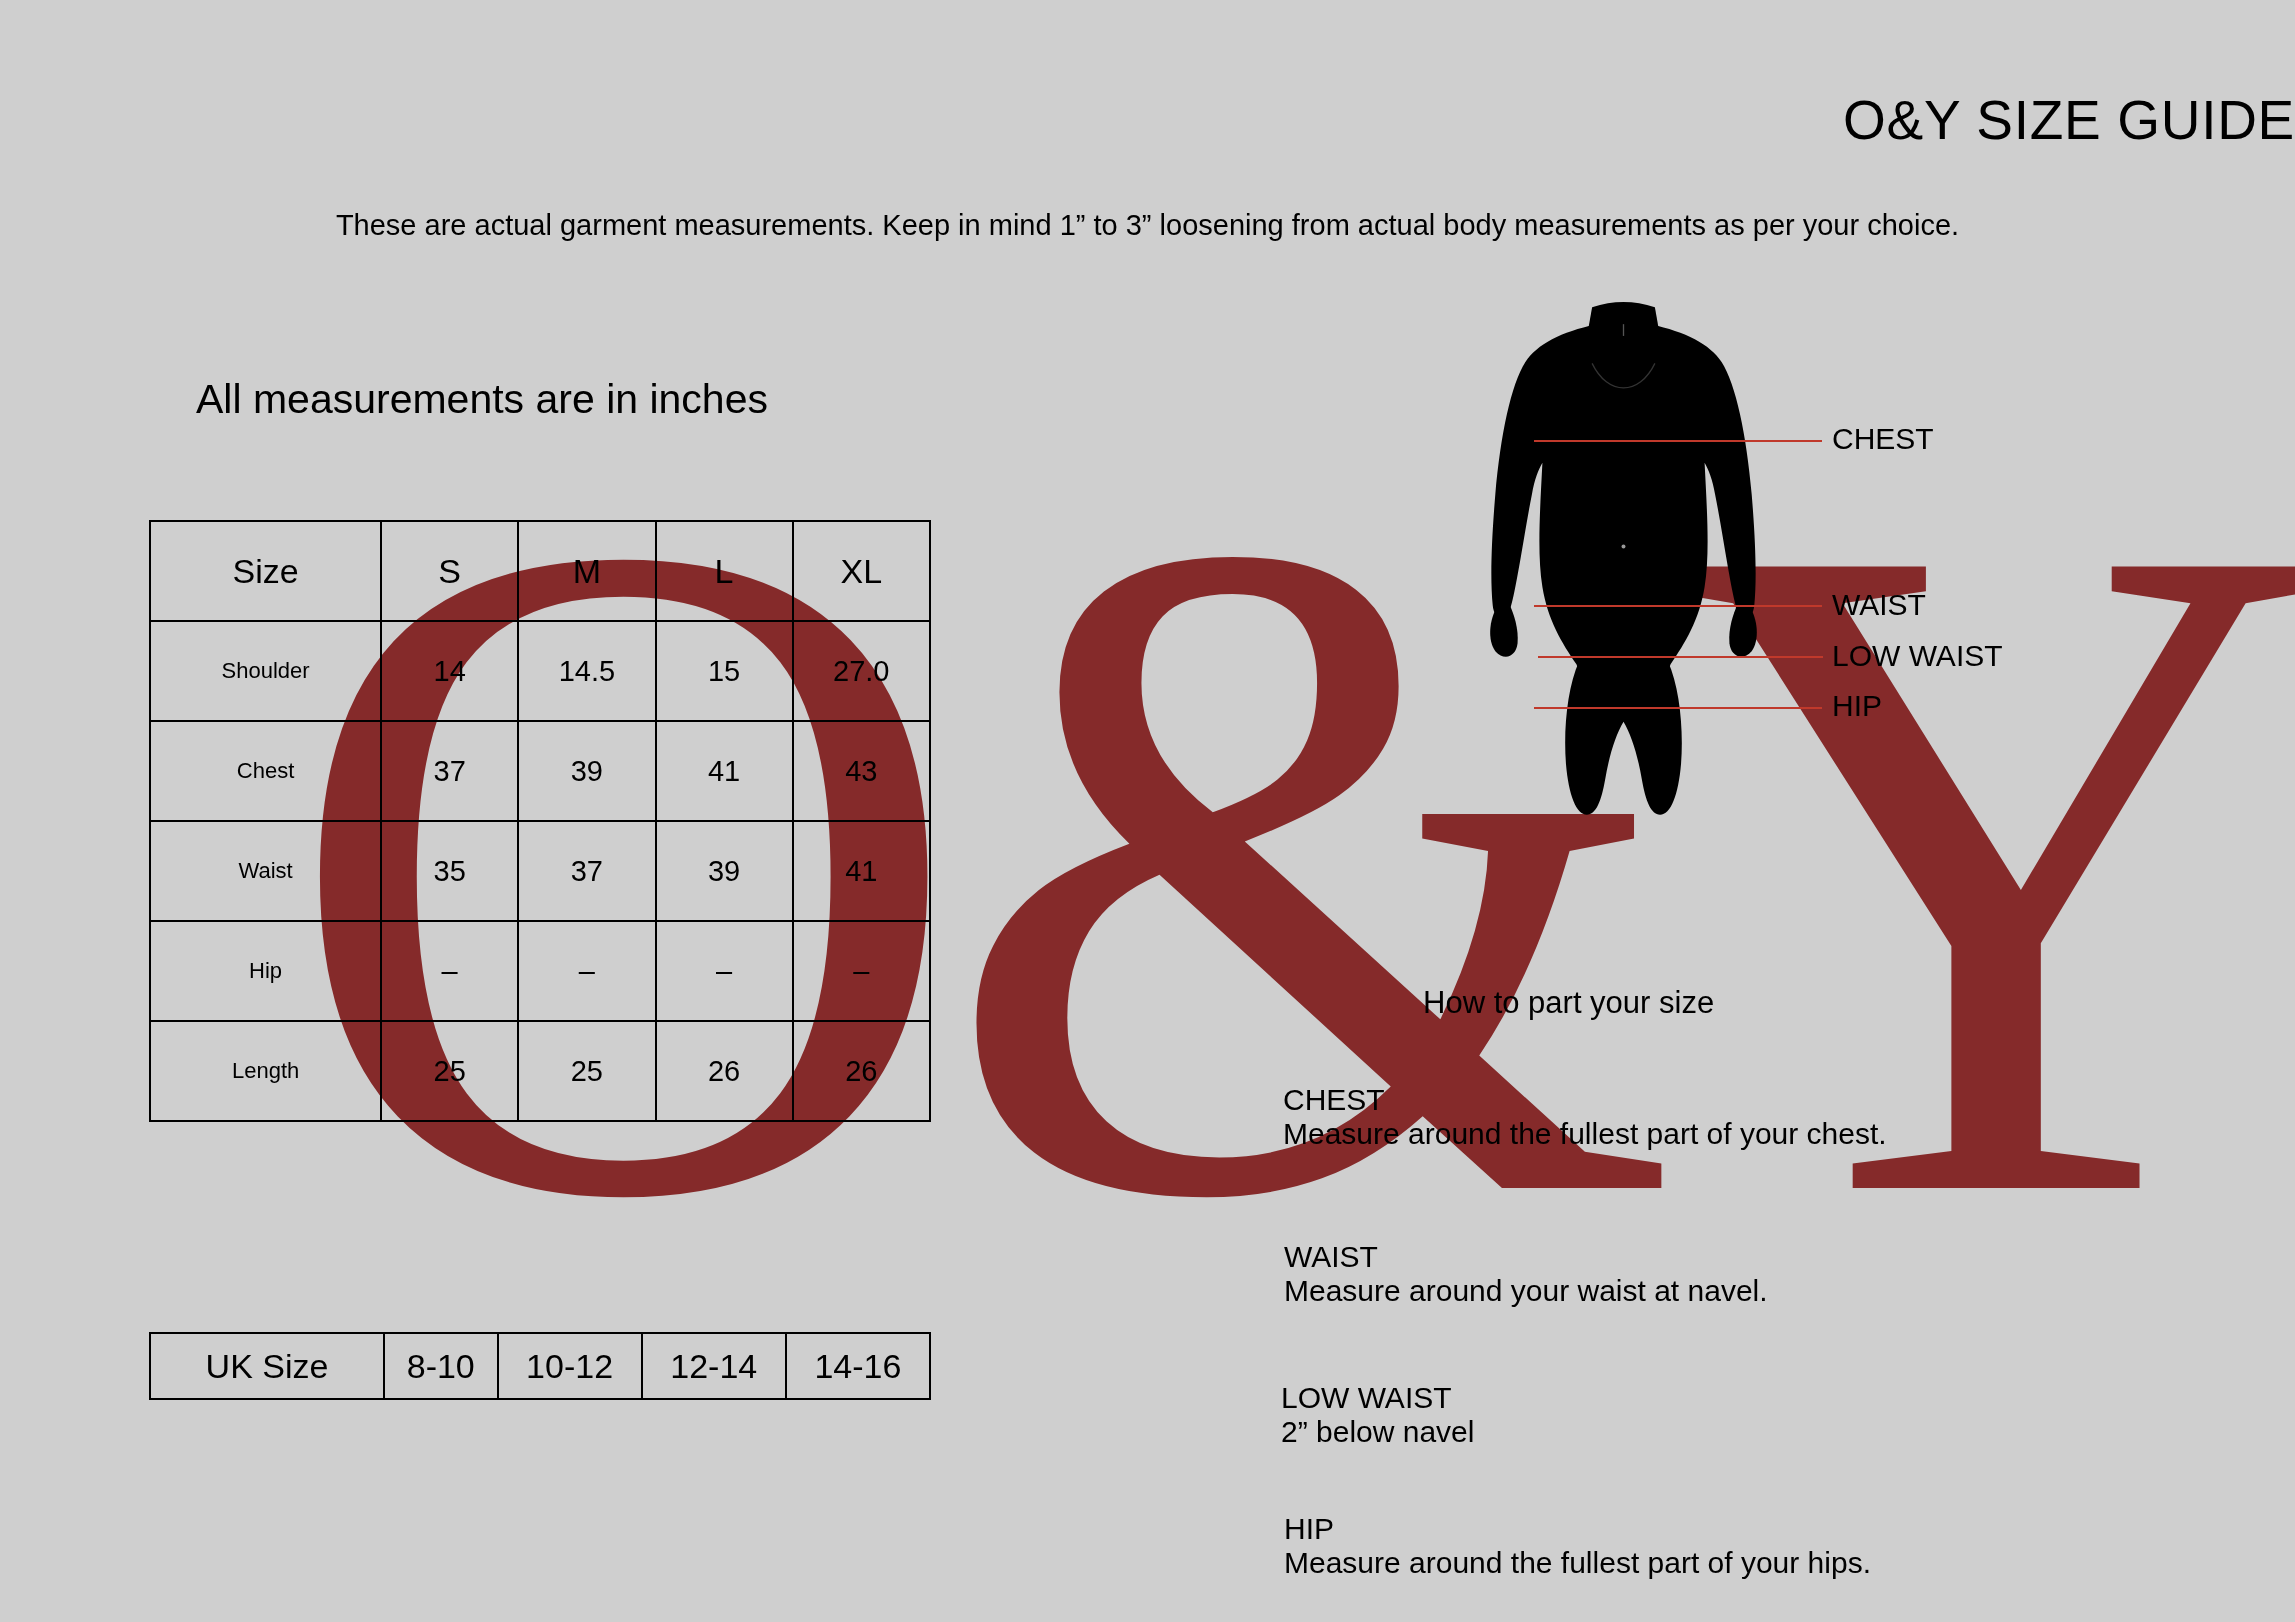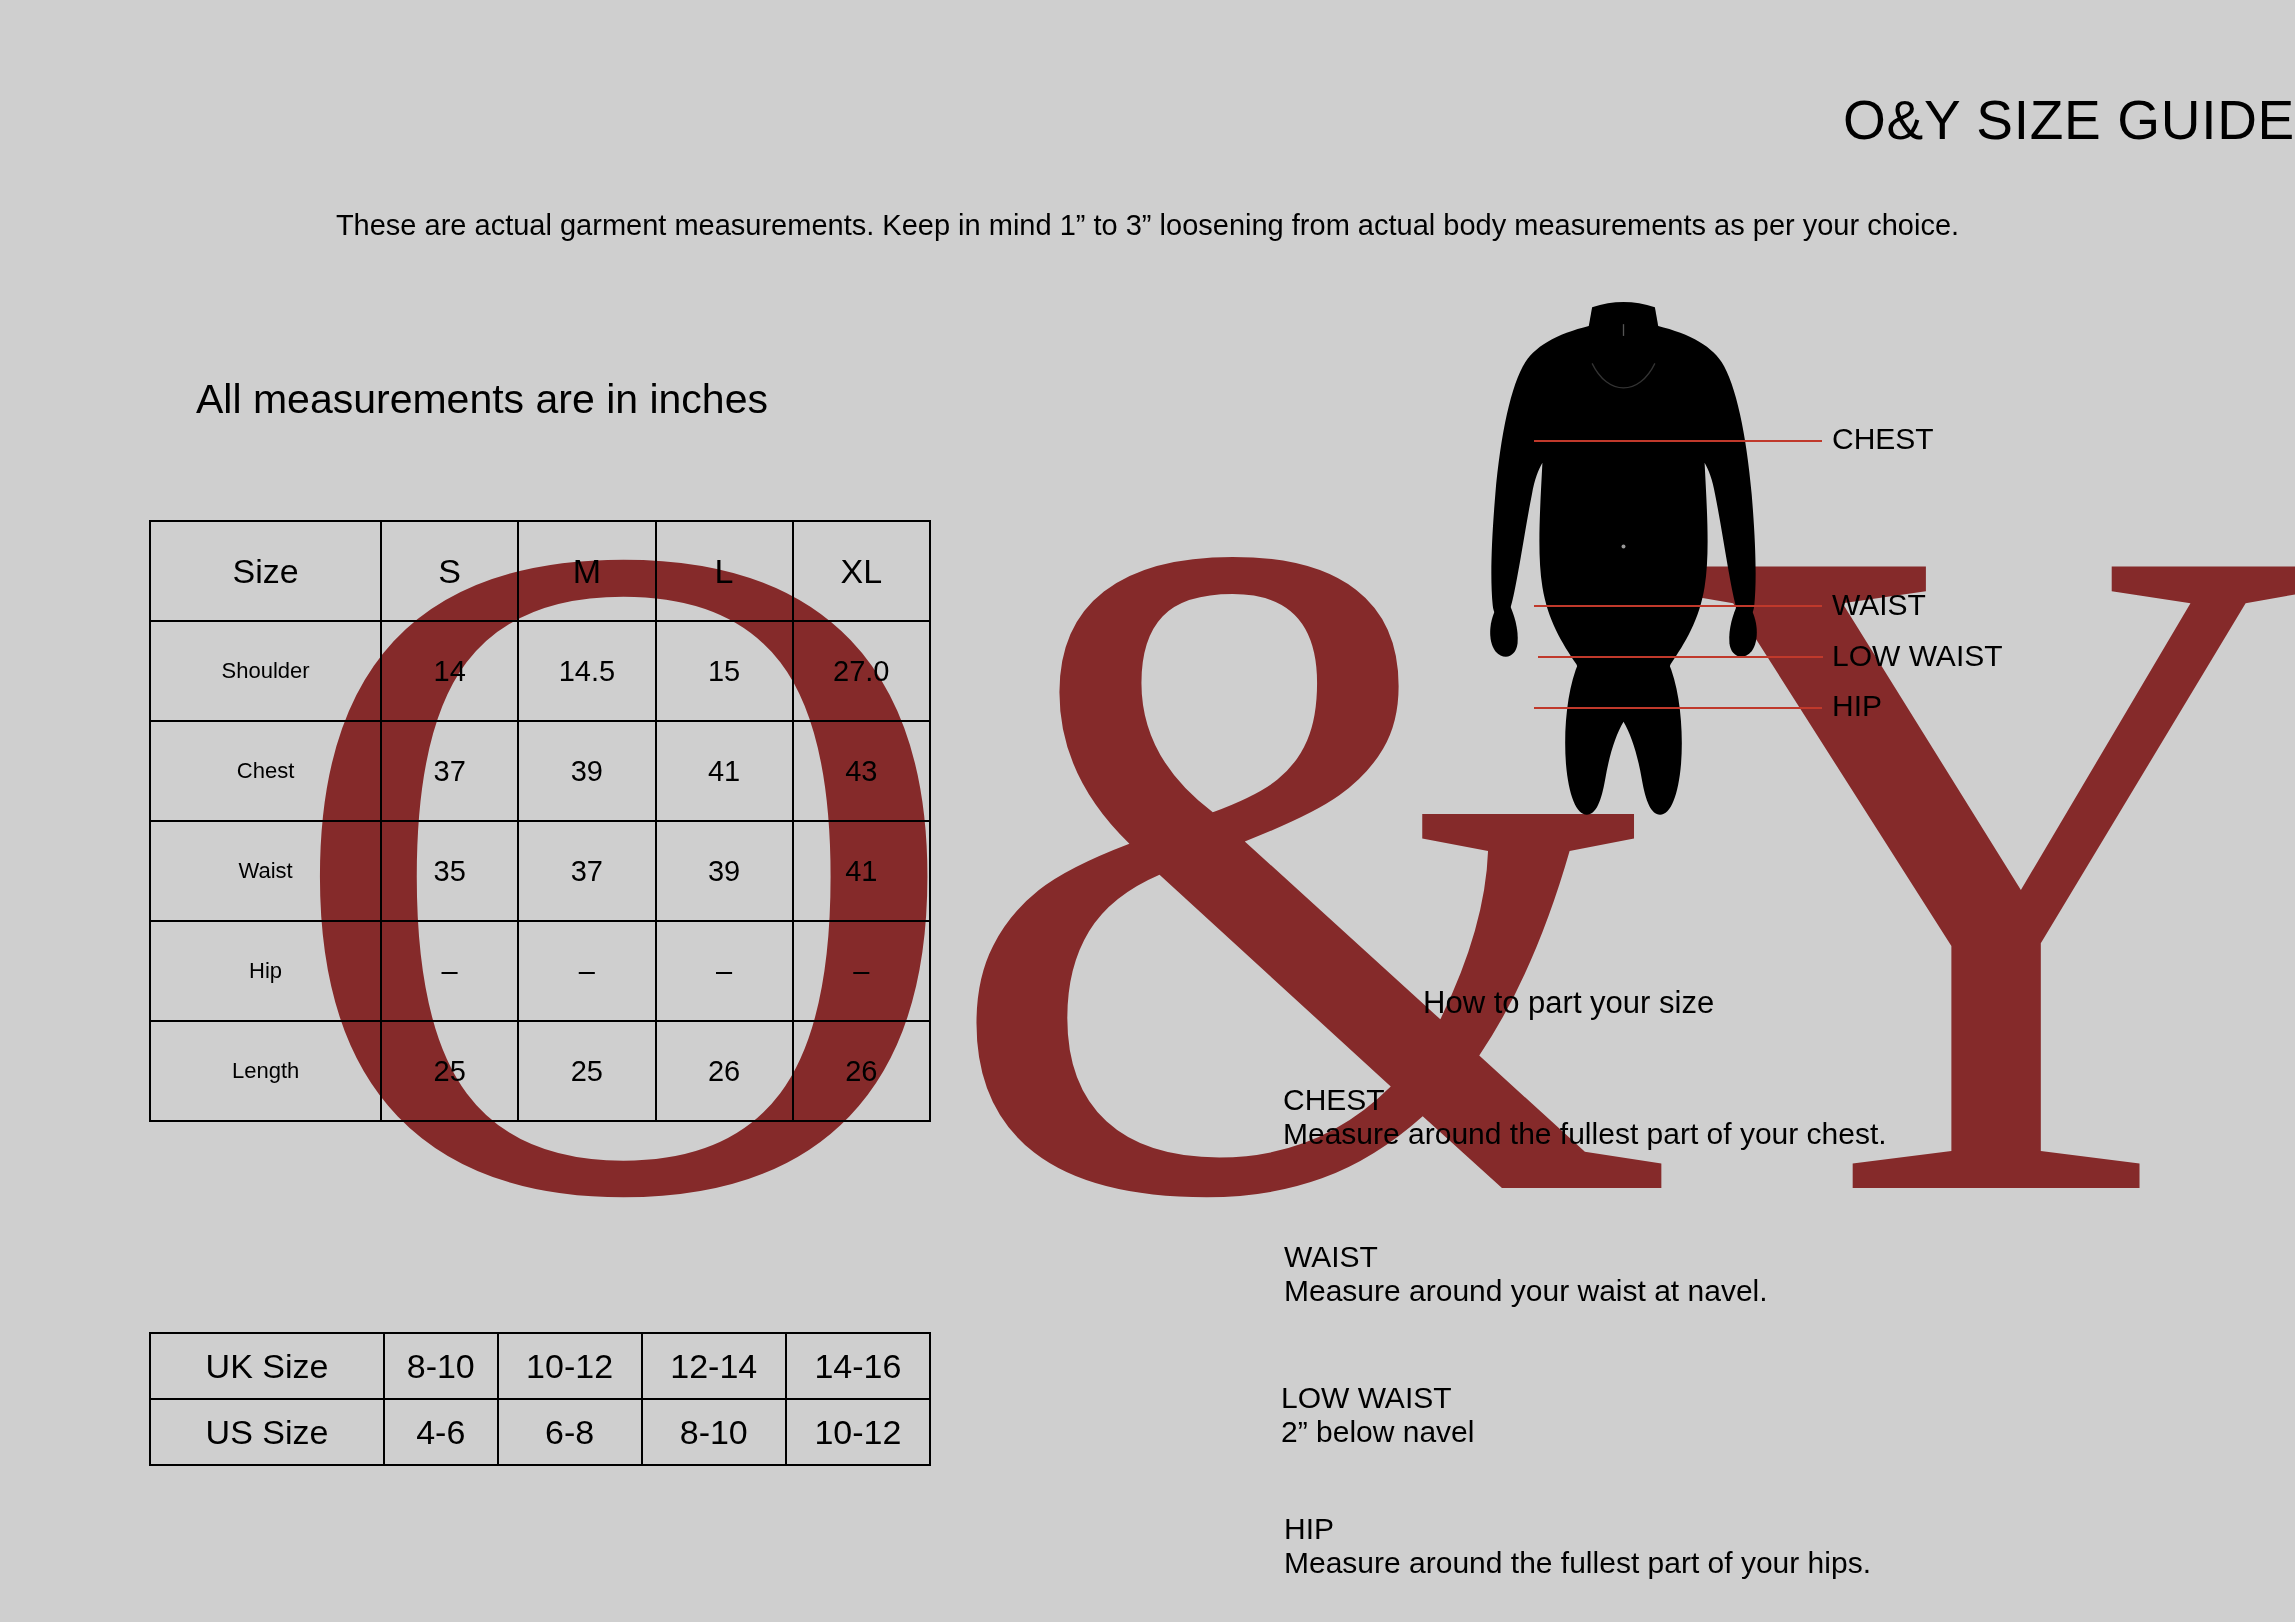--- a/index.html
+++ b/index.html
@@ -218,27 +218,20 @@
   </table>
 
 <table class="grid" id="region-size-table">
   <tbody>
       <tr>
     <td class="rowlabel">UK Size</td>
     <td>8-10</td>
     <td>10-12</td>
     <td>12-14</td>
     <td>14-16</td>
-  </tr>
-  <tr>
-    <td class="rowlabel">US Size</td>
-    <td>4-6</td>
-    <td>6-8</td>
-    <td>8-10</td>
-    <td>10-12</td>
   </tr>
 </tbody>
   </table>
 
 <div id="figure-area">
   <svg width="393" height="618" viewBox="0 0 600 945">
 
     <path d="M252,14 q48,-16 96,0 l6,34 q-54,18 -108,0 z" fill="#000"></path>
 
     <path d="M258,40

